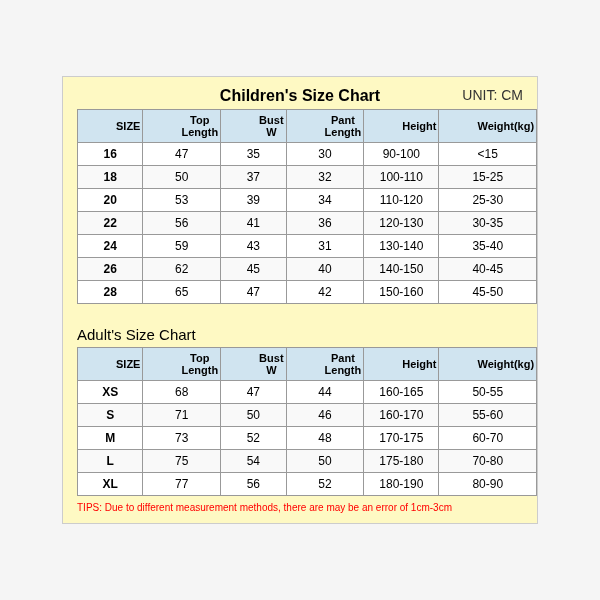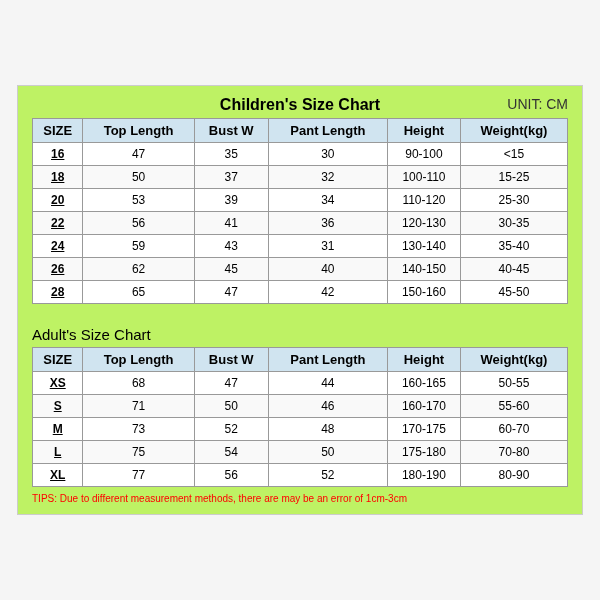--- a/index.html
+++ b/index.html
@@ -7,24 +7,24 @@
       width: 600px;
       height: 600px;
       background: #f5f5f5;
       display: flex;
       align-items: center;
       justify-content: center;
       font-family: Arial, sans-serif;
       font-size: 12px;
     }
     .chart-container {
-      background: #bef264;
+      background: #fef9c3;
       border: 1px solid #ccc;
       padding: 10px 14px 10px 14px;
-      width: 566px;
+      width: 476px;
     }
     .main-title {
       text-align: center;
       font-size: 16px;
       font-weight: bold;
       margin-bottom: 4px;
       position: relative;
     }
     .unit-label {
       position: absolute;
@@ -41,25 +41,25 @@
     }
     th, td {
       border: 1px solid #999;
       text-align: center;
       padding: 4px 2px;
       font-size: 12px;
     }
     .header-row th {
       background: #d0e4f0;
       font-weight: bold;
-      font-size: 13px;
+      font-size: 11px;
+      padding-left: 38px;
     }
     .size-col {
       font-weight: bold;
-      text-decoration: underline;
     }
     tr:nth-child(even) td {
       background: #f9f9f9;
     }
     tr:nth-child(odd) td {
       background: #fff;
     }
     .section-title {
       font-size: 15px;
       font-weight: normal;

